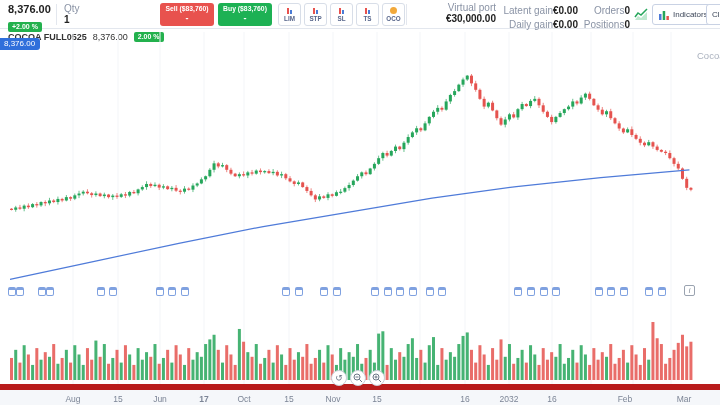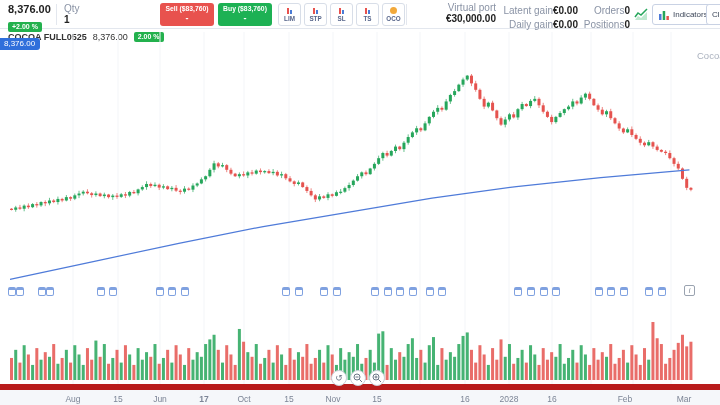--- a/index.html
+++ b/index.html
@@ -706,21 +706,21 @@
       <span class="axis-label" style="left: 73px;">Aug</span>
       <span class="axis-label" style="left: 118px;">15</span>
       <span class="axis-label" style="left: 160px;">Jun</span>
       <span class="axis-label" style="left: 204px; font-weight: bold;">17</span>
       <span class="axis-label" style="left: 244px;">Oct</span>
       <span class="axis-label" style="left: 289px;">15</span>
       <span class="axis-label" style="left: 333px;">Nov</span>
       <span class="axis-label" style="left: 377px;">15</span>
       <span class="axis-label" style="left: 420px; margin-top: 34px;">Dec</span>
       <span class="axis-label" style="left: 465px;">16</span>
-      <span class="axis-label" style="left: 509px;">2028</span>
+      <span class="axis-label" style="left: 509px;">2032</span>
       <span class="axis-label" style="left: 552px;">16</span>
       <span class="axis-label" style="left: 625px;">Feb</span>
       <span class="axis-label" style="left: 633px; margin-top: 39px;">18</span>
       <span class="axis-label" style="left: 671px; margin-left: 13px;">Mar</span>
     </div>
 
   <div class="nav-ctrls">
     <button class="nav-btn">↺</button>
     <button class="nav-btn">
       <svg width="10" height="10" viewBox="0 0 10 10">

